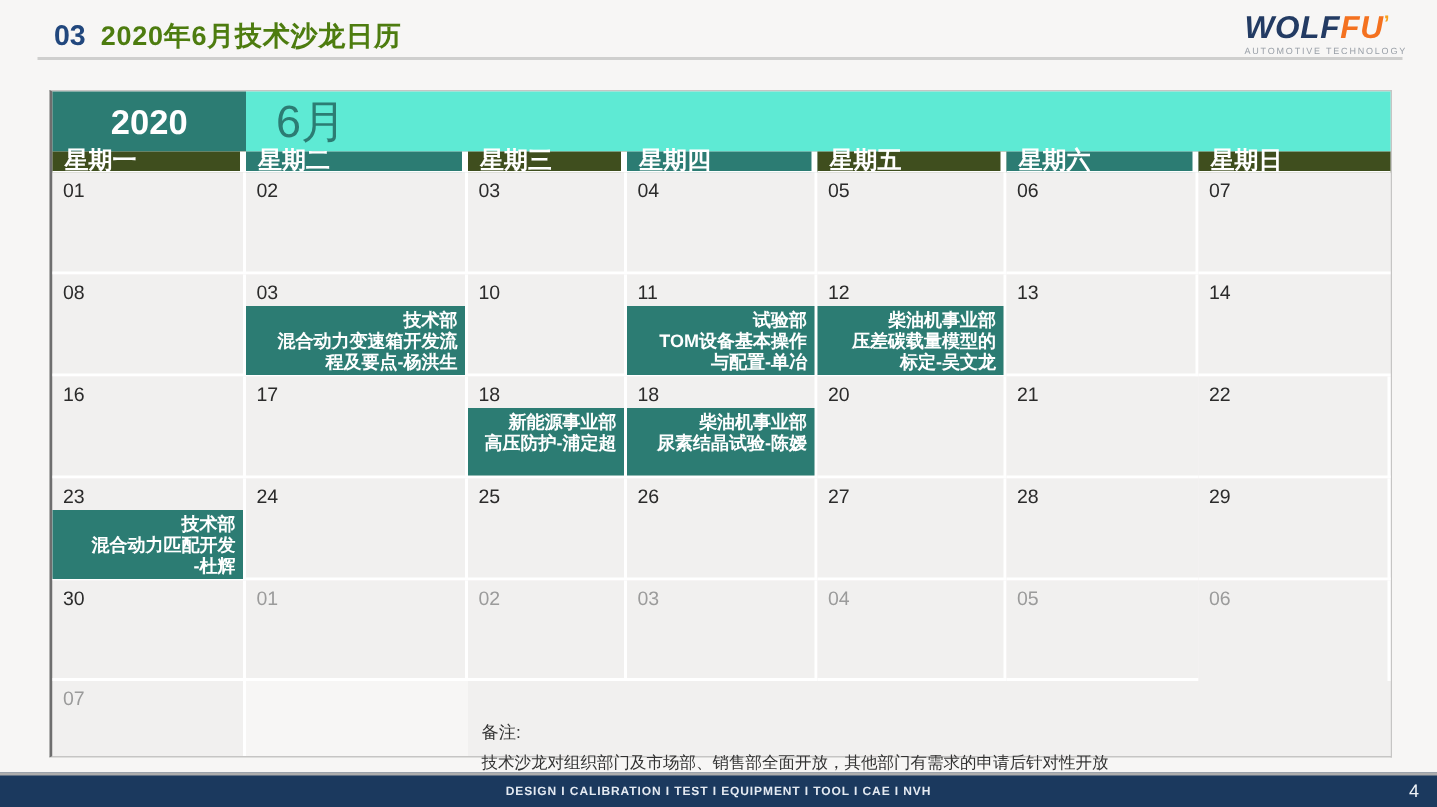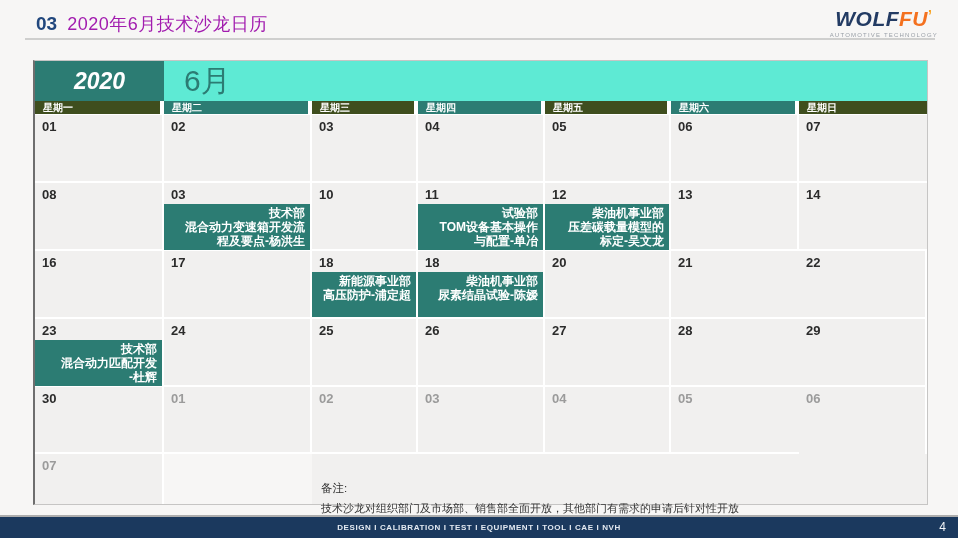--- a/index.html
+++ b/index.html
@@ -6,64 +6,64 @@
   html,body { width:958px; height:538px; }
   body {
     position:relative; overflow:hidden;
     background:#F7F6F5;
     font-family:"Liberation Sans","DejaVu Sans",sans-serif;
   }
 
   
   .page-header { position:absolute; left:36px; top:12px; display:flex; align-items:baseline; gap:10px; }
   .slide-num   { font-size:19px; font-weight:bold; color:#21477D; }
-  .page-title  { font-size:18px; font-weight:normal; color:#a21caf; letter-spacing:0.5px; }
+  .page-title  { font-size:18px; font-weight:bold; color:#4d7c0f; letter-spacing:0.5px; }
   .title-divider { position:absolute; left:25px; right:23px; top:38px; height:2px; background:#CFCFCE; }
 
-  .logo { position:absolute; right:20px; top:8px; text-align:center; line-height:1; }
+  .logo { position:absolute; right:20px; top:8px; line-height:1; }
   .logo-word { font-size:21px; font-weight:bold; font-style:italic; letter-spacing:0.5px; }
   .logo-wolf { color:#233B63; }
   .logo-fu   { color:#F4711F; }
   .logo-accent { color:#F8A11B; font-size:14px; vertical-align:top; font-style:normal; }
   .logo-sub  { margin-top:3px; font-size:6px; color:#9AA0A8; letter-spacing:1.2px; font-style:normal; }
 
   
   .calendar {
     position:absolute; left:33px; top:60px; width:892px; height:443px;
     border:1px solid #C6C5C4; border-left:2px solid #6E6E6E;
     display:grid;
     grid-template-columns:129px 148px 106px 127px 126px 128px 128px;
     grid-template-rows:40px 14px 68px 68px 68px 68px 67px 50px;
   }
   .year-box {
     background:var(--teal); color:#fff; font-size:23px; font-weight:bold;
-    display:flex; align-items:center; justify-content:center;font-style:italic;
+    display:flex; align-items:center; justify-content:center;
   }
   .month-band {
     grid-column:2 / -1; background:#5eead4;
     display:flex; align-items:center;
   }
   .month-label { color:var(--teal); font-size:30px; padding-left:20px; }
 
   .weekday-chip {
-    color:#fff; font-size:10px; font-weight:bold;
+    color:#fff; font-size:16px; font-weight:bold;
     display:flex; align-items:center; padding-left:8px;
     border-bottom:1px solid #fff; box-sizing:border-box;
   }
   .weekday-chip:not(.col-last) { border-right:4px solid #fff; }
   .chip-olive { background:var(--olive); }
   .chip-teal  { background:var(--teal); }
 
   .cell {
     background:#F1F0EF; box-sizing:border-box;
     display:flex; flex-direction:column;
   }
   .cell:not(.col-last) { border-right:2px solid #fff; }
   .cell:not(.row-last) { border-bottom:2px solid #fff; }
-  .date-num { padding:4px 0 0 7px; font-size:13px; color:#2B2B2B;font-weight:bold; }
+  .date-num { padding:4px 0 0 7px; font-size:13px; color:#2B2B2B; }
   .cell.muted .date-num { color:#9B9B9B; }
   .event-box {
     margin-top:2px; flex:1;
     background:var(--teal); color:#fff;
     font-size:12px; font-weight:bold; line-height:14px;
     padding:2px 5px; white-space:pre-line; box-sizing:border-box;text-align:right;
   }
   .note-cell {
     grid-column:3 / -1; background:#F1F0EF; box-sizing:border-box;
     padding:6px 10px 0 9px; color:#333;

